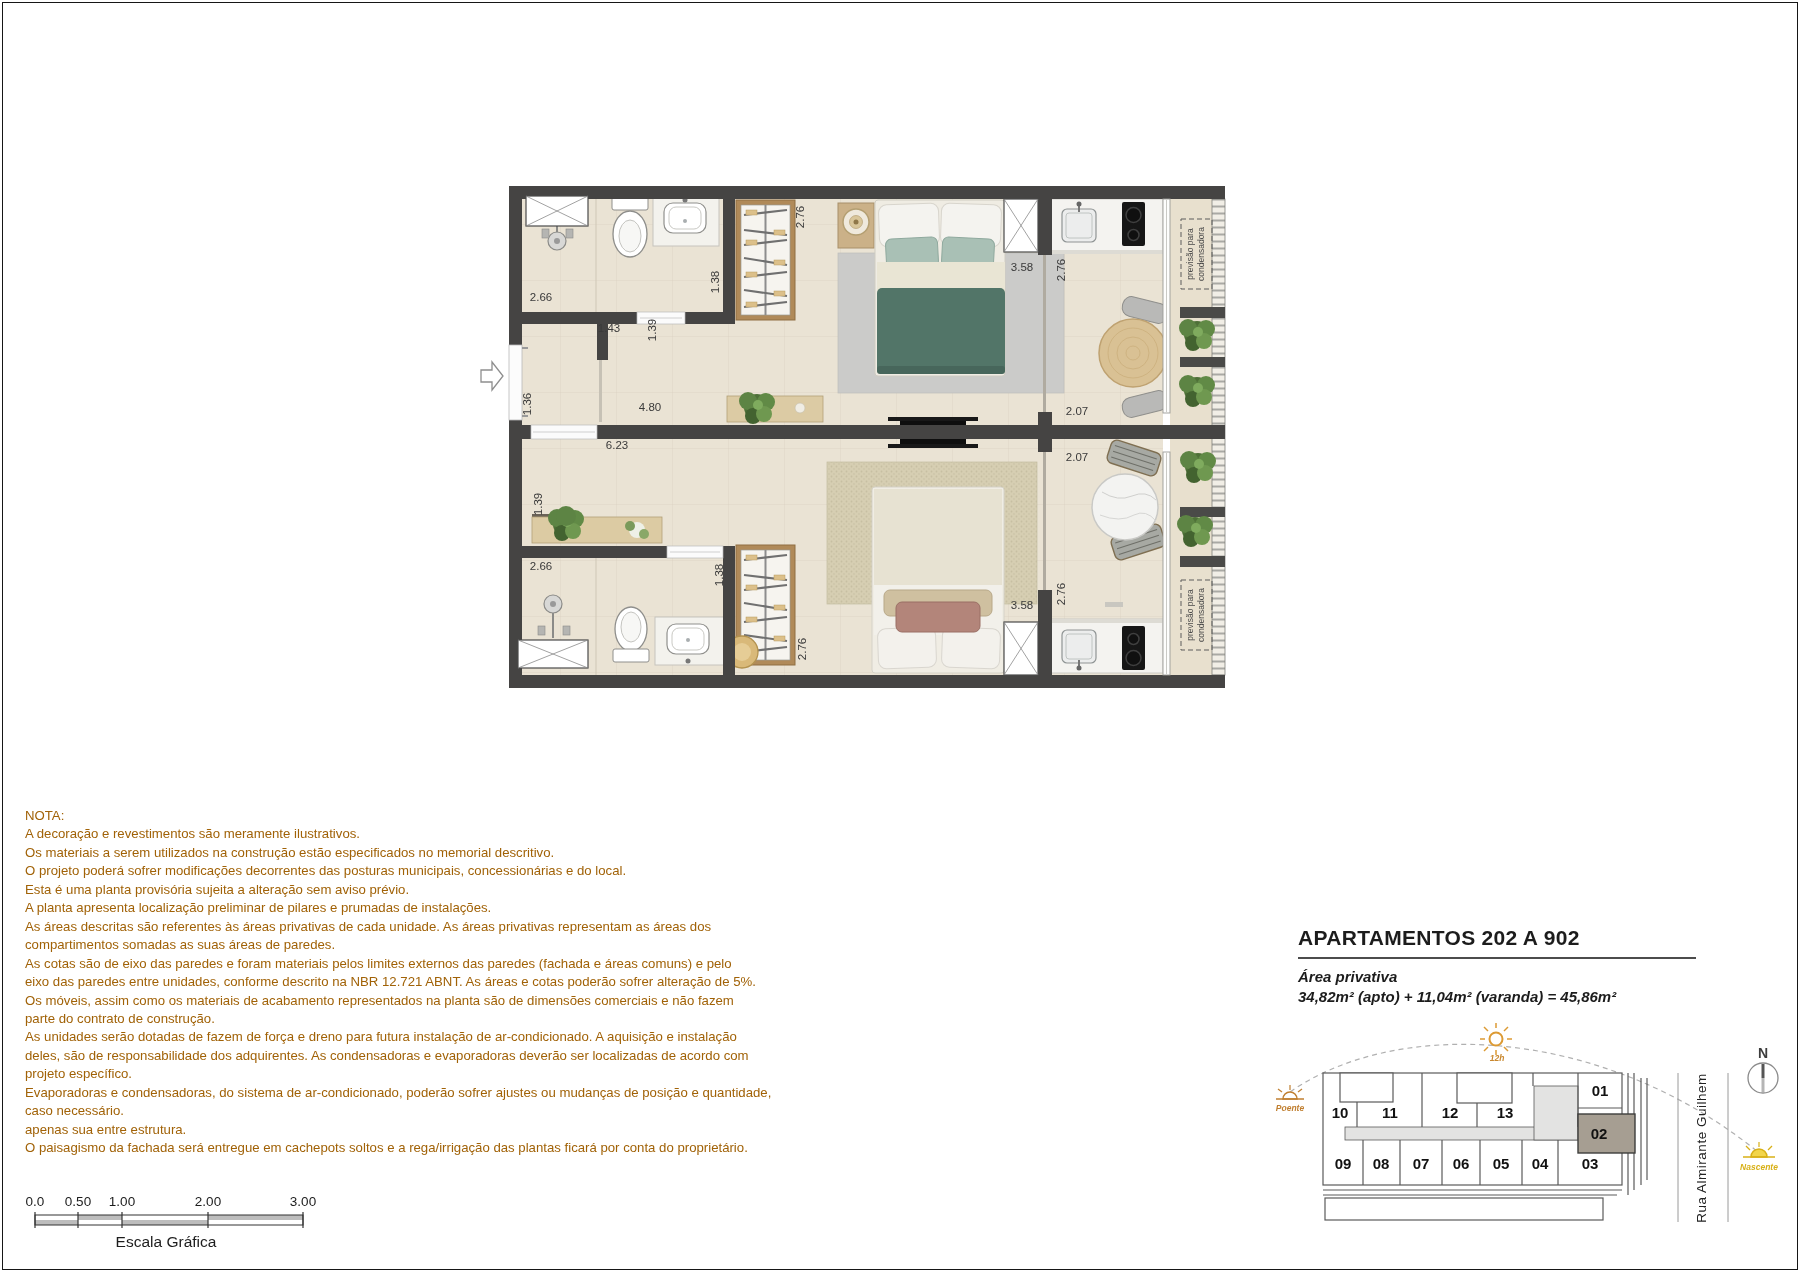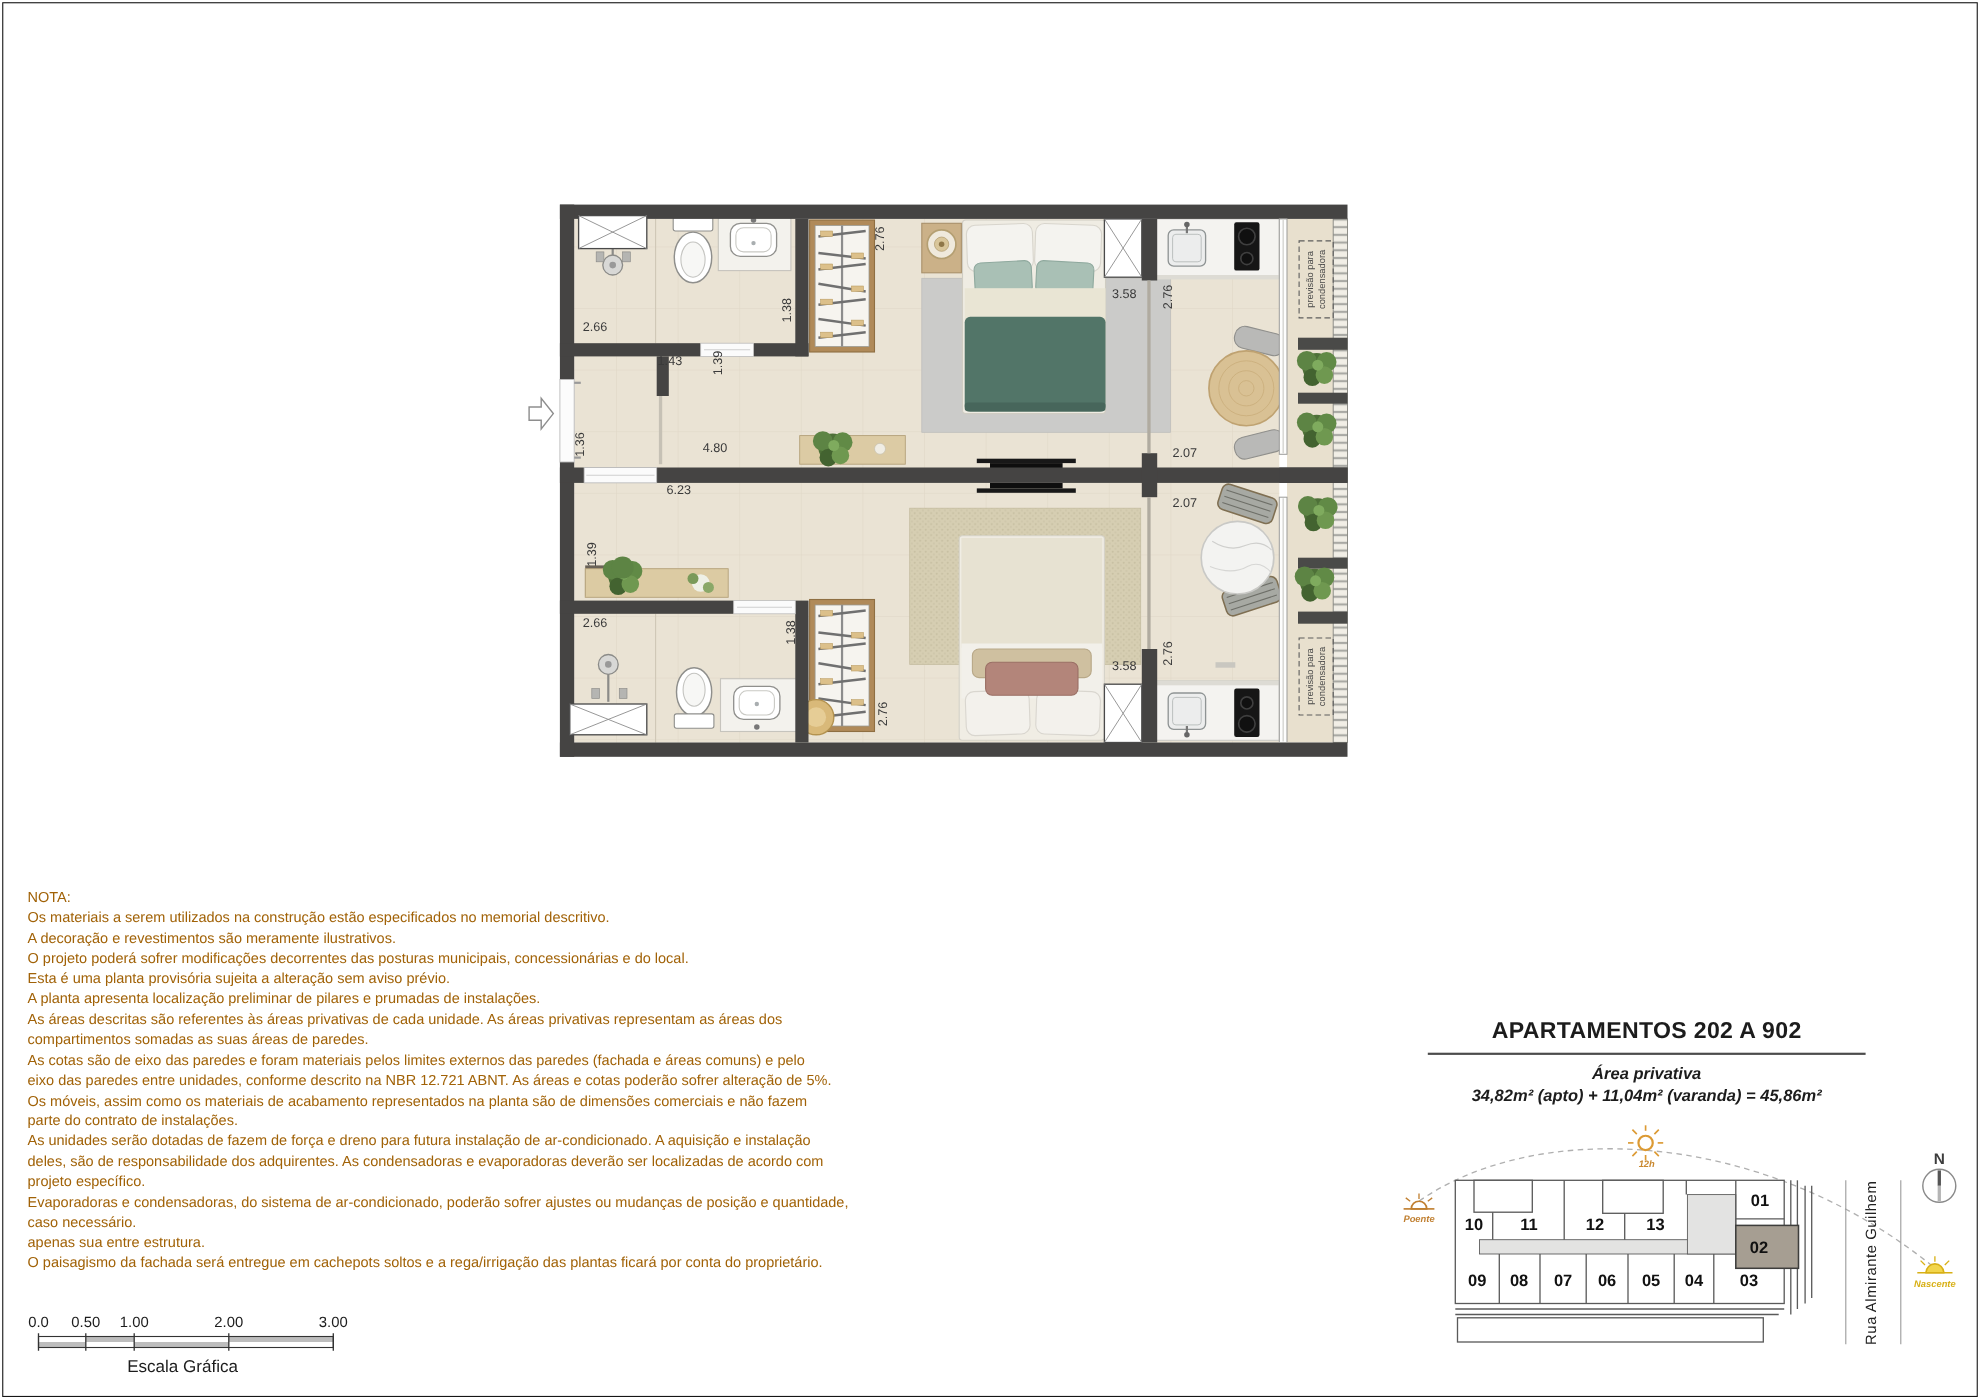--- a/index.html
+++ b/index.html
@@ -2,21 +2,21 @@
 <html><head>
 <meta charset="utf-8">
 <style>
   html,body{margin:0;padding:0;background:#fff;}
   .page{position:relative;width:1800px;height:1272px;background:#fff;overflow:hidden;
         font-family:"Liberation Sans",sans-serif;color:#1c1c1c;}
   .frame{position:absolute;inset:2px;border:1.5px solid #161616;pointer-events:none;}
   svg{position:absolute;left:0;top:0;}
   .notes{position:absolute;left:25px;top:807px;font-size:13.2px;line-height:18.45px;
          white-space:nowrap;color:#a16207;}
-  .title-block{position:absolute;left:1298px;top:926px;width:398px;text-align:center;}
+  .title-block{position:absolute;left:1298px;top:926px;width:398px;}
   .tb-title{font-size:21px;font-weight:bold;letter-spacing:.3px;margin:0;}
   .tb-rule{border:0;border-top:2px solid #4c4c4c;margin:7px 0 9px 0;}
   .tb-sub{font-size:15px;font-weight:bold;font-style:italic;margin:0 0 3px 0;}
   .tb-area{font-size:15px;font-weight:bold;font-style:italic;margin:0;}
 </style>
 </head>
 <body>
 
 <div class="page">
   <div class="frame"></div>
@@ -450,31 +450,31 @@
         <line x1="122" y1="1212" x2="122" y2="1228" stroke="#333" stroke-width="1.2"></line>
         <line x1="208" y1="1212" x2="208" y2="1228" stroke="#333" stroke-width="1.2"></line>
         <line x1="303" y1="1212" x2="303" y2="1228" stroke="#333" stroke-width="1.2"></line>
       </g>
       <text x="166" y="1247" text-anchor="middle" font-size="15.5" fill="#1d1d1d">Escala Gráfica</text>
     </g>
   </svg>
 
   <div class="notes">
     <div>NOTA:</div>
+    <div>A decoração e revestimentos são meramente ilustrativos.</div>
     <div>Os materiais a serem utilizados na construção estão especificados no memorial descritivo.</div>
-    <div>A decoração e revestimentos são meramente ilustrativos.</div>
     <div>O projeto poderá sofrer modificações decorrentes das posturas municipais, concessionárias e do local.</div>
     <div>Esta é uma planta provisória sujeita a alteração sem aviso prévio.</div>
     <div>A planta apresenta localização preliminar de pilares e prumadas de instalações.</div>
     <div>As áreas descritas são referentes às áreas privativas de cada unidade. As áreas privativas representam as áreas dos</div>
     <div>compartimentos somadas as suas áreas de paredes.</div>
     <div>As cotas são de eixo das paredes e foram materiais pelos limites externos das paredes (fachada e áreas comuns) e pelo</div>
     <div>eixo das paredes entre unidades, conforme descrito na NBR 12.721 ABNT. As áreas e cotas poderão sofrer alteração de 5%.</div>
     <div>Os móveis, assim como os materiais de acabamento representados na planta são de dimensões comerciais e não fazem</div>
-    <div>parte do contrato de instalações.</div>
+    <div>parte do contrato de construção.</div>
     <div>As unidades serão dotadas de fazem de força e dreno para futura instalação de ar-condicionado. A aquisição e instalação</div>
     <div>deles, são de responsabilidade dos adquirentes. As condensadoras e evaporadoras deverão ser localizadas de acordo com</div>
     <div>projeto específico.</div>
     <div>Evaporadoras e condensadoras, do sistema de ar-condicionado, poderão sofrer ajustes ou mudanças de posição e quantidade,</div>
     <div>caso necessário.</div>
     <div>apenas sua entre estrutura.</div>
     <div>O paisagismo da fachada será entregue em cachepots soltos e a rega/irrigação das plantas ficará por conta do proprietário.</div>
   </div>
 
   <div class="title-block">

